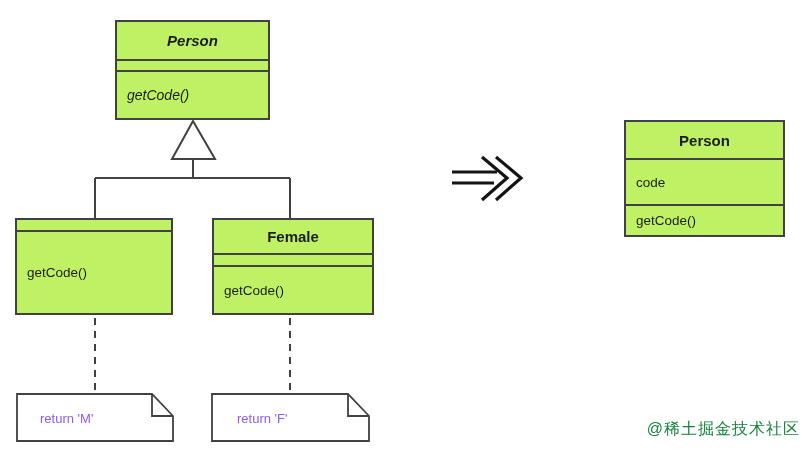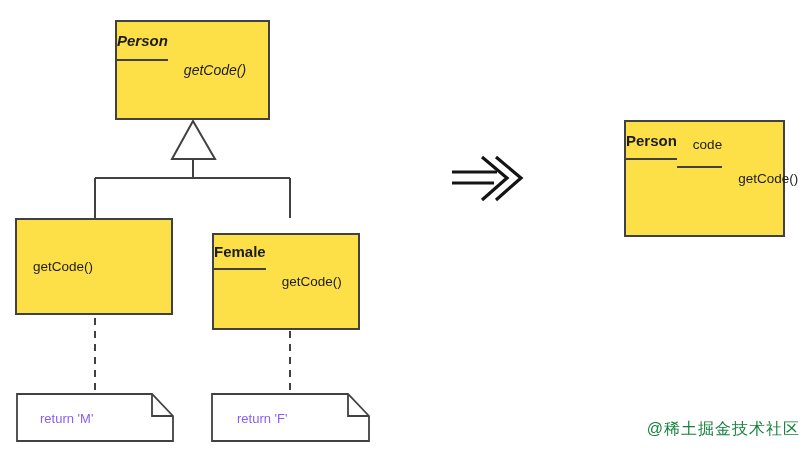--- a/index.html
+++ b/index.html
@@ -12,25 +12,25 @@
     font-family: "Liberation Sans", sans-serif;
     color: #1c1c1c;
   }
   svg.layer {
     position: absolute;
     left: 0; top: 0;
     width: 811px; height: 457px;
   }
   .uml-box {
     position: absolute;
-    background: #fde047;
+    background: #bef264;
     border: 2px solid #414141;
     box-sizing: border-box;
     display: flex;
-    flex-direction: row;
+    flex-direction: column;
     justify-content: space-between;
   }
   .uml-title {
     display: flex;
     align-items: center;
     justify-content: center;
     font-weight: bold;
     font-size: 15px;
     border-bottom: 2px solid #414141;
     box-sizing: border-box;
@@ -38,21 +38,21 @@
   }
   .uml-title.abstract { font-style: italic; }
   .uml-empty {
     border-bottom: 2px solid #414141;
     box-sizing: border-box;
     flex: 0 0 auto;
   }
   .uml-row {
     display: flex;
     align-items: center;
-    padding-left: 16px;
+    padding-left: 10px;
     font-size: 13.5px;
     box-sizing: border-box;
     flex: 1 1 auto;
   }
   .uml-row.abstract { font-style: italic; font-size: 14px; }
   .uml-row.with-sep { border-bottom: 2px solid #414141; flex: 0 0 auto; }
   .note-text {
     position: absolute;
     font-size: 13px;
     color: #8b5cf6;
@@ -105,21 +105,21 @@
     <div class="uml-title abstract" style="height:39px;">Person</div>
     <div class="uml-empty" style="height:11px;"></div>
     <div class="uml-row abstract">getCode()</div>
   </div>
 
   <div class="uml-box" style="left:15px; top:218px; width:158px; height:97px;">
     <div class="uml-empty" style="height:12px;"></div>
     <div class="uml-row">getCode()</div>
   </div>
 
-  <div class="uml-box" style="left:212px; top:218px; width:148px; height:97px;margin-top:15px;">
+  <div class="uml-box" style="left:212px; top:218px; width:162px; height:97px;">
     <div class="uml-title" style="height:35px;">Female</div>
     <div class="uml-empty" style="height:12px;"></div>
     <div class="uml-row">getCode()</div>
   </div>
 
   <div class="note-text" style="left:26px; top:411px;">return 'M'</div>
   <div class="note-text" style="left:223px; top:411px;">return 'F'</div>
 
   <div class="uml-box" style="left:624px; top:120px; width:161px; height:117px;">
     <div class="uml-title" style="height:38px;">Person</div>

